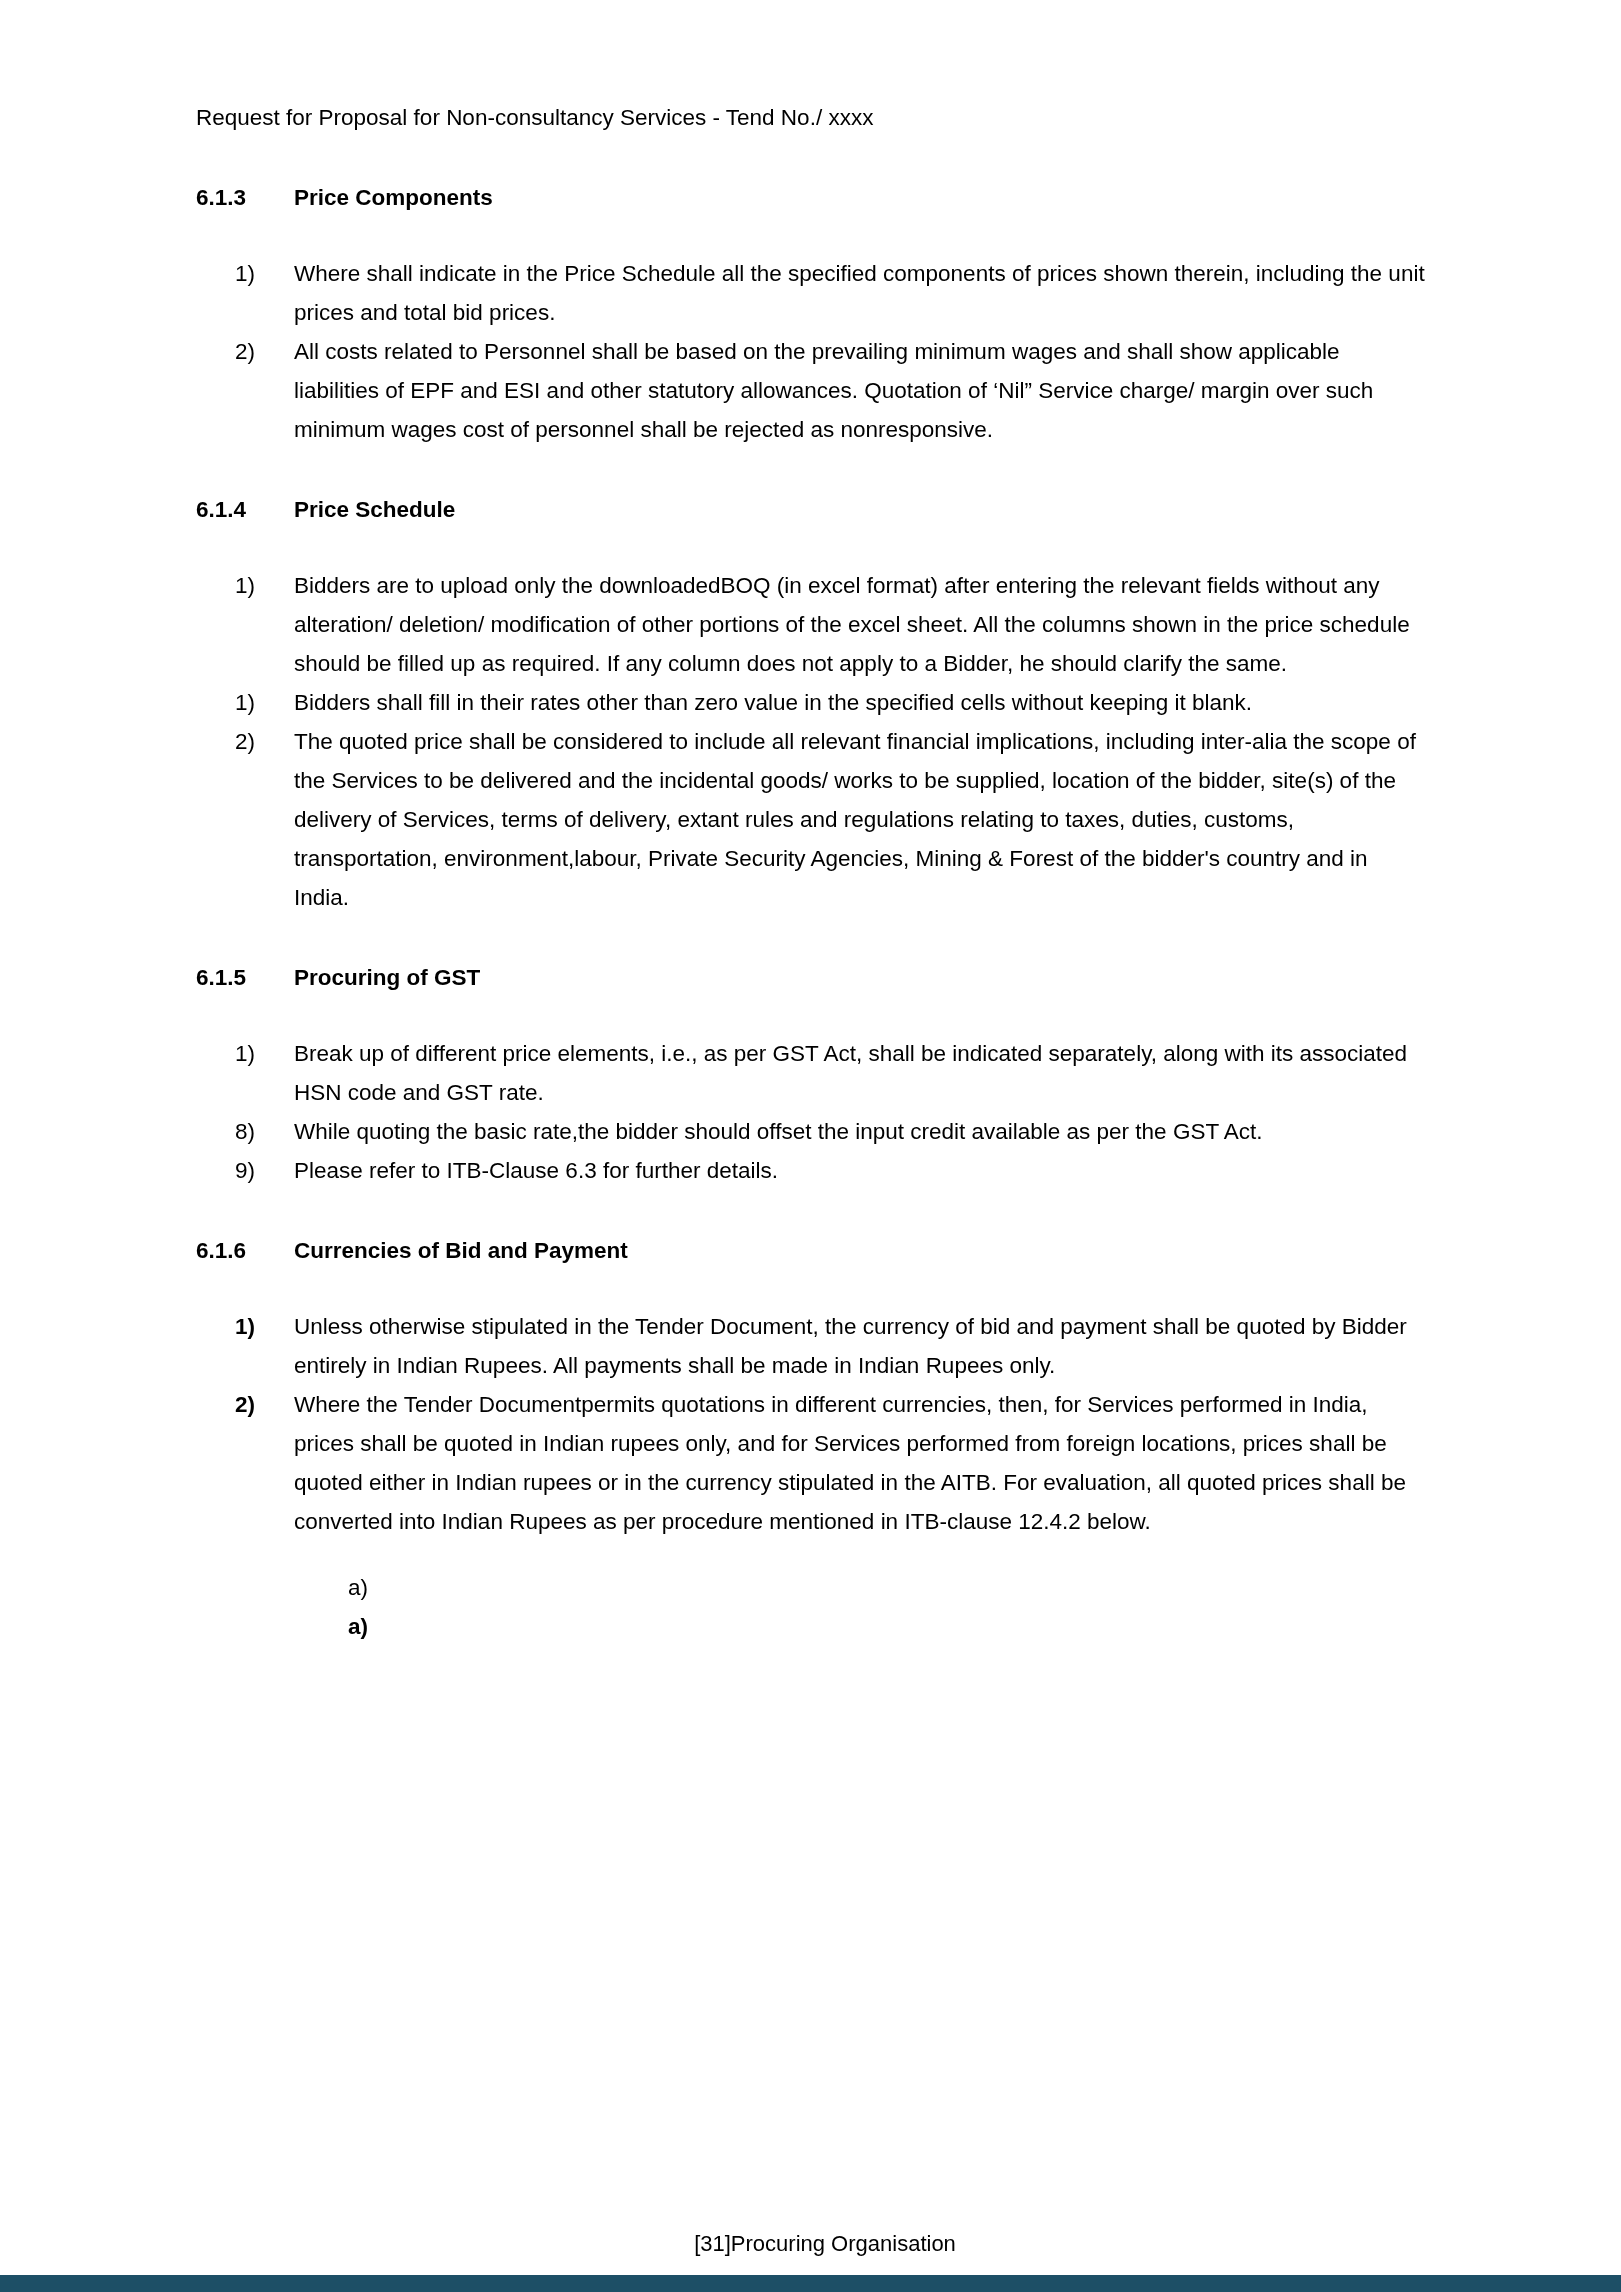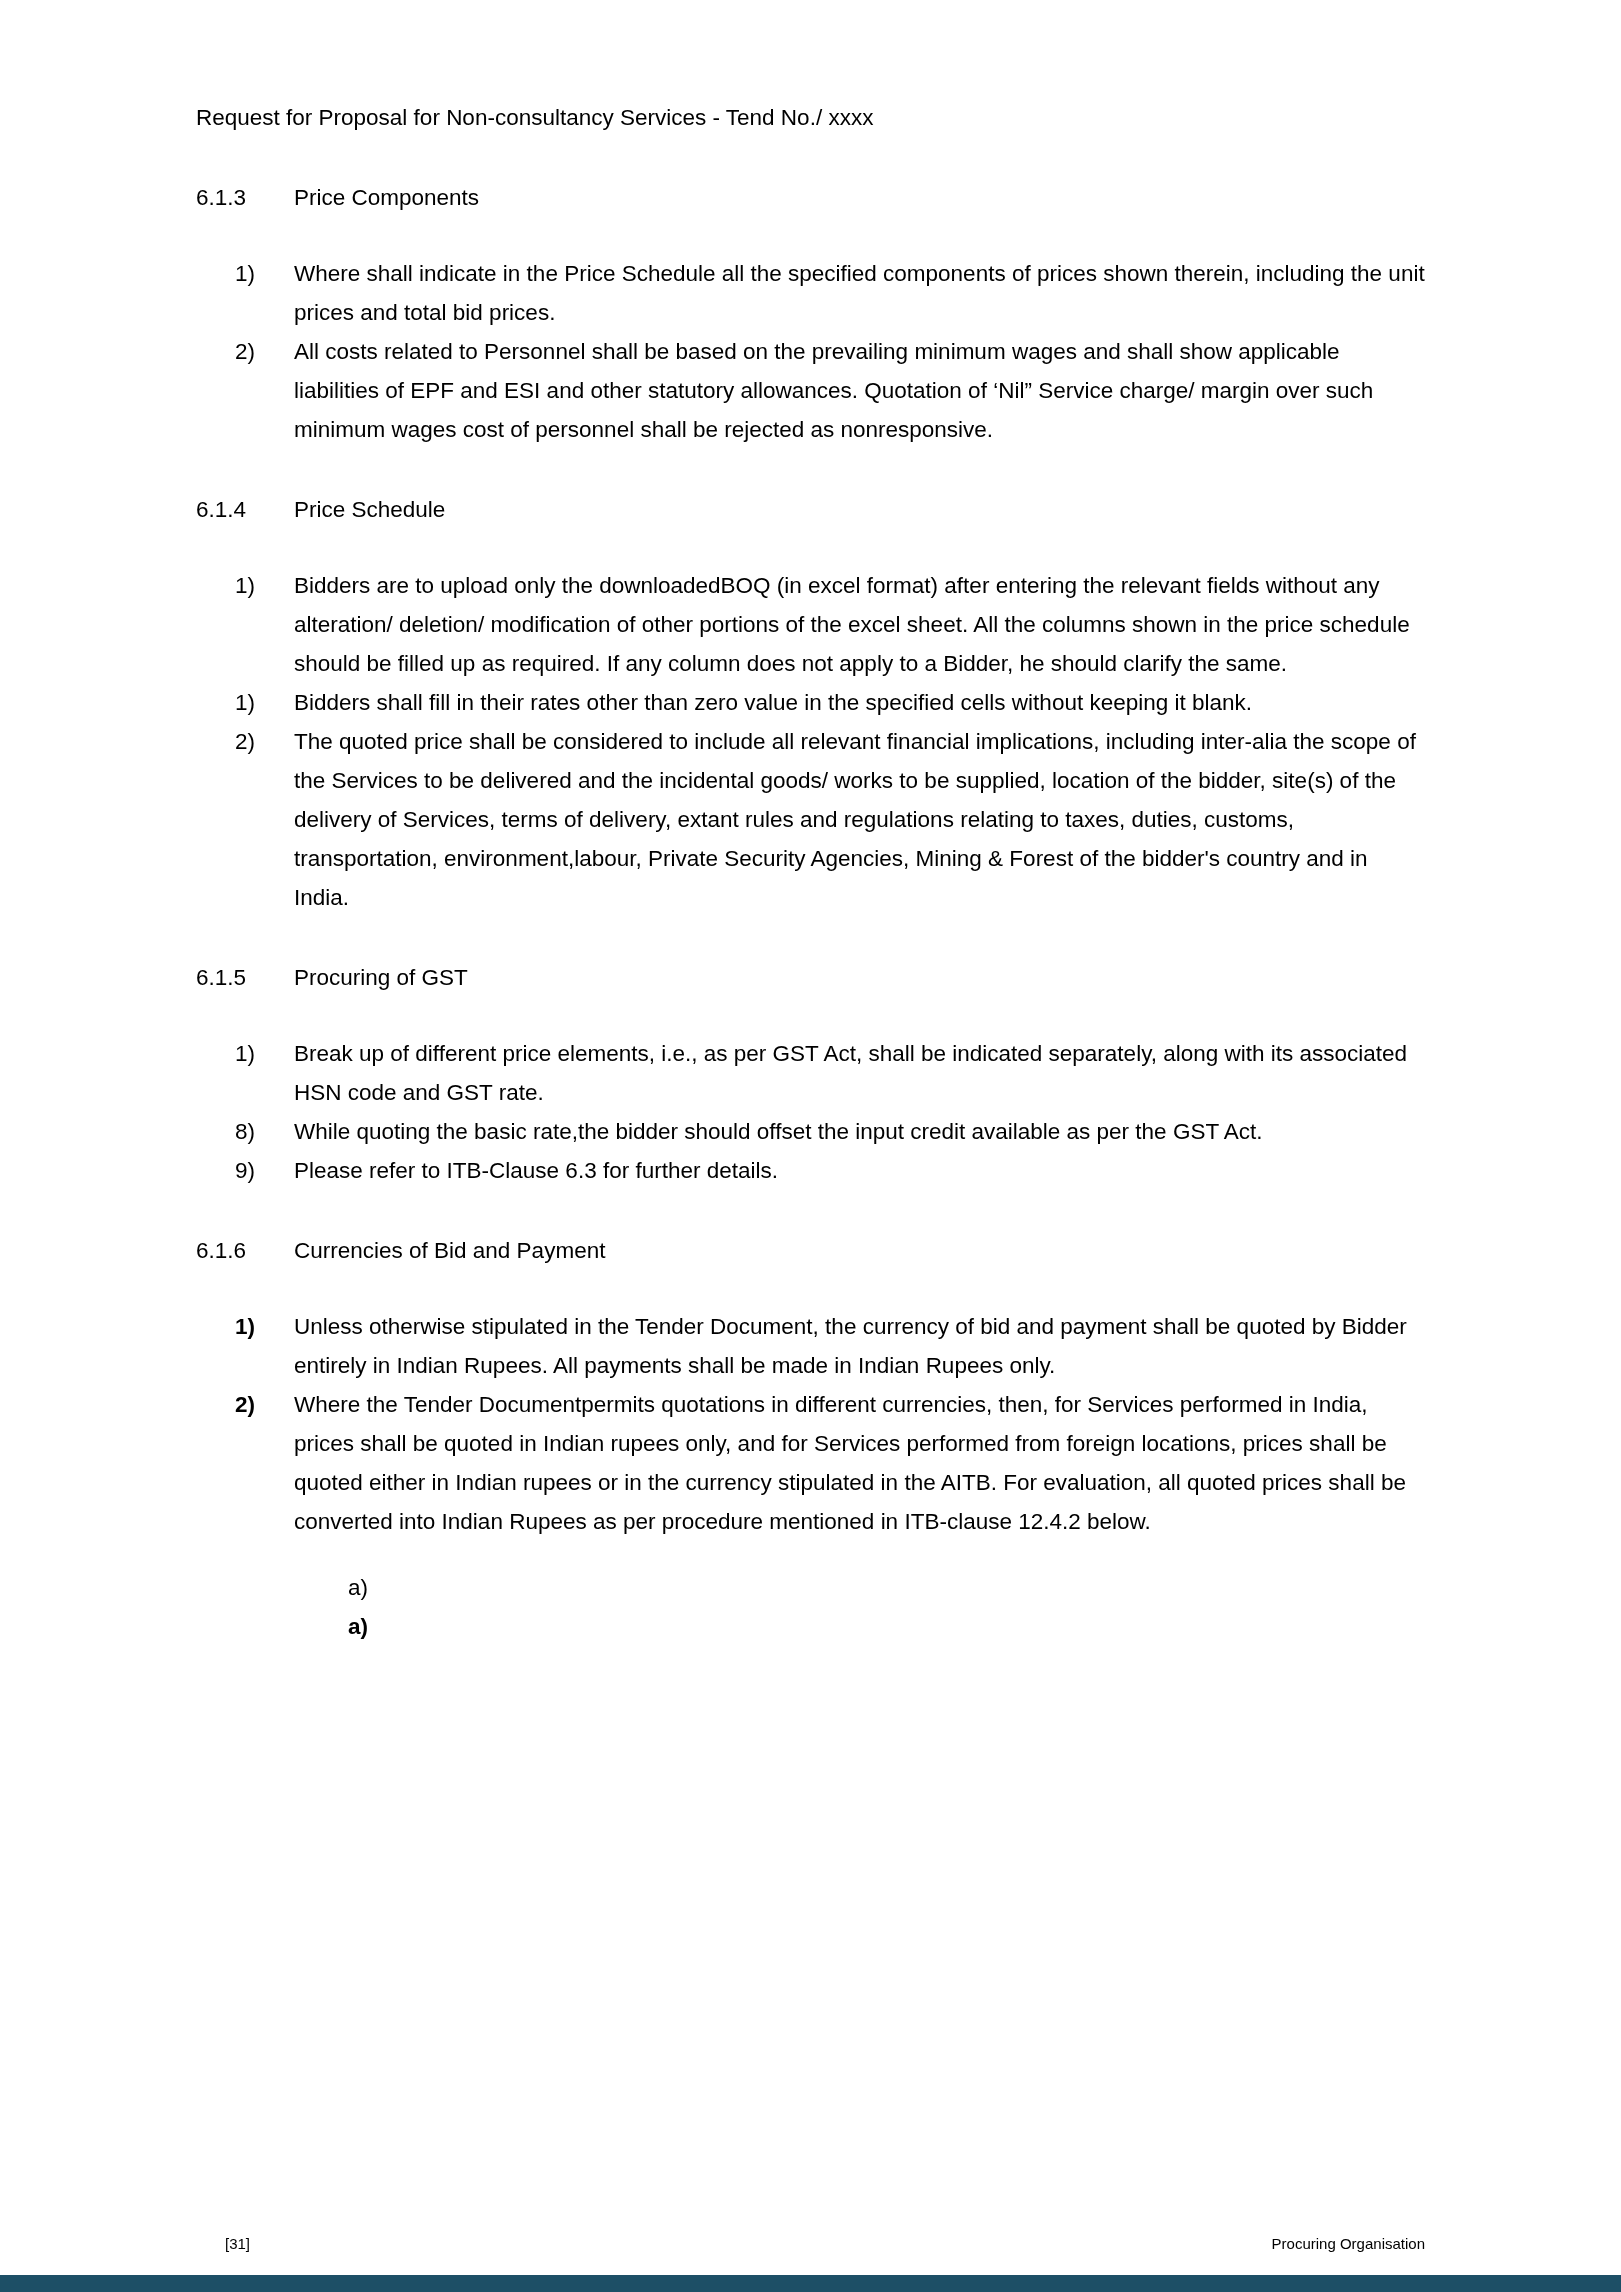--- a/index.html
+++ b/index.html
@@ -18,21 +18,21 @@
     font-family: "Liberation Sans", sans-serif;
     font-size: 22.5px;
     line-height: 39px;
     overflow: hidden;
   }
   .header {
     margin-bottom: 28px;
   }
   .section-heading {
     display: flex;
-    font-weight: normal;
+    font-weight: bold;
     margin: 41px 0 37px 0;
   }
   .section-number {
     width: 98px;
     flex-shrink: 0;
   }
   .section-title {
     flex: 1;
   }
   .list .item {
@@ -55,22 +55,22 @@
   }
   .bold-marker .marker {
     font-weight: bold;
   }
   .footer {
     position: absolute;
     left: 225px;
     right: 196px;
     bottom: 35px;
     display: flex;
-    justify-content: space-between;
-    font-size: 15px;
+    justify-content: center;
+    font-size: 22px;
     line-height: 29px;
   }
   .bottom-bar {
     position: absolute;
     left: 0;
     right: 0;
     bottom: 0;
     height: 17.6px;
     background: #1d4f66;
   }

